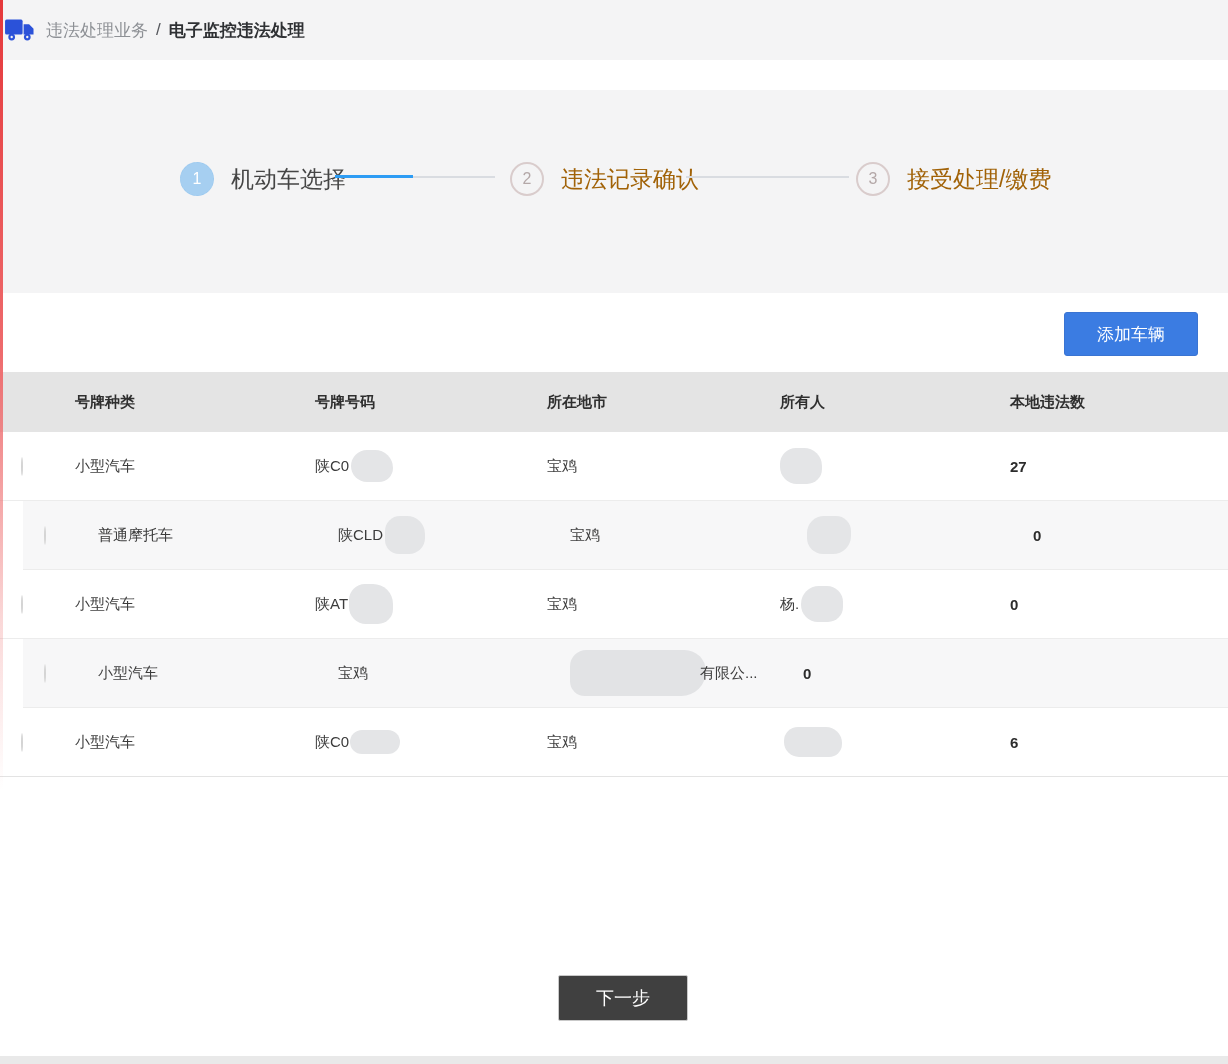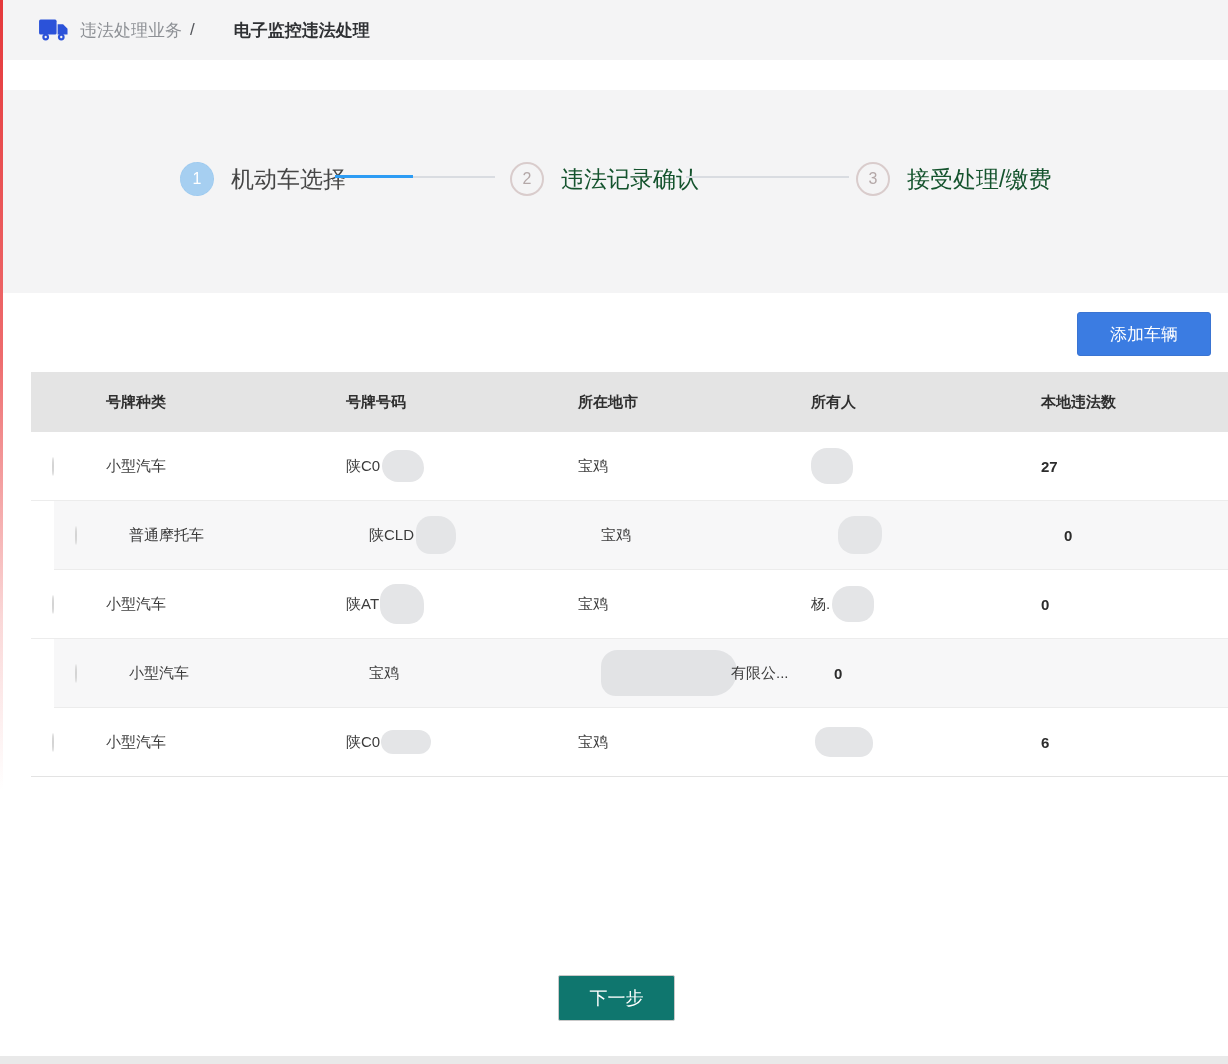--- a/index.html
+++ b/index.html
@@ -8,53 +8,53 @@
     position:relative; width:1228px; height:1064px; overflow:hidden;
     background:#fff; font-family:"Liberation Sans","DejaVu Sans",sans-serif;
   }
   .red-accent-line {
     position:absolute; left:0; top:0; width:3px; height:790px; z-index:20;
     background:linear-gradient(180deg,#e5383b 0%,#ee6b6d 45%,rgba(241,140,140,0.35) 78%,rgba(241,140,140,0) 100%);
   }
   
   .topbar {
     height:60px; background:#f4f4f5; display:flex; align-items:center;
-    padding-left:38px; font-size:17px;
+    padding-left:4px; font-size:17px;
   }
   .truck-wrap { width:32px; height:26px; margin-right:10px; display:flex; align-items:center; }
   .crumb-section { color:#8d9095; }
   .crumb-sep { color:#55575c; margin:0 8px; }
-  .crumb-current { color:#2f3134; font-weight:bold;margin-left:31px; }
+  .crumb-current { color:#2f3134; font-weight:bold; }
   .white-gap { height:30px; background:#fff; }
   
   .stepper { position:relative; height:203px; background:#f4f4f5; }
   .step-group { position:absolute; top:72px; display:flex; align-items:center; height:34px; }
   .step-1 { left:180px; } .step-2 { left:510px; } .step-3 { left:856px; }
   .step-circle {
     width:34px; height:34px; border-radius:50%; display:flex; align-items:center;
     justify-content:center; font-size:16px; flex:0 0 auto;
   }
   .step-circle.active { background:#a6cff1; color:#fff; border:1px dashed #9cc9ef; }
   .step-circle.pending { background:transparent; border:2px solid #d9cccc; color:#b4a8a8; }
   .step-label { margin-left:17px; font-size:23px; white-space:nowrap; }
   .step-label.active { color:#454545; }
-  .step-label.pending { color:#14532d; }
+  .step-label.pending { color:#a16207; }
   .conn { position:absolute; }
   .conn-blue { left:335px; top:85px; width:78px; height:3px; background:#2d9cf4; }
   .conn-gray-1 { left:413px; top:86px; width:82px; height:2px; background:#d9dce1; }
   .conn-gray-2 { left:686px; top:86px; width:163px; height:2px; background:#d9dce1; }
   
   .toolbar { position:relative; height:79px; background:#fff; }
   .add-vehicle-btn {
-    position:absolute; top:19px; right:17px; width:134px; height:44px;
+    position:absolute; top:19px; right:30px; width:134px; height:44px;
     background:#3b7ce2; color:#fff; font-size:17px; border:1px solid #3a74d2;
     border-radius:3px; cursor:pointer; font-family:inherit;
   }
   
-  .vehicle-table { width:100%;padding-left:31px; }
+  .vehicle-table { width:100%; }
   .t-head, .t-row {
     display:grid; grid-template-columns:75px 240px 232px 233px 230px auto;
     align-items:center;
   }
   .t-head { height:60px; background:#e4e4e4; font-weight:bold; font-size:15px; color:#2f2f2f; }
   .t-row { height:69px; background:#fff; border-bottom:1px solid #ececec; font-size:15px; color:#3c3c3c; }
   .t-row.alt { background:#f7f7f8;margin-left:23px; }
   .t-row:last-of-type { border-bottom:1px solid #e3e3e3; }
   .radio {
     width:20px; height:20px; margin-left:21px; border:1px solid #d4d4d4;
@@ -70,22 +70,22 @@
   .blur.o1 { width:42px; height:36px; border-radius:16px 18px 15px 17px; }
   .blur.o2 { width:44px; height:38px; border-radius:17px 15px 18px 16px; margin-left:4px; }
   .blur.o3 { width:42px; height:36px; border-radius:18px 16px 15px 17px; margin-left:2px; }
   .blur.o4 { width:136px; height:46px; border-radius:20px 26px 30px 18px; background:#e2e3e5; }
   .blur.o5 { width:58px; height:30px; border-radius:14px 16px 13px 15px; margin-left:4px; }
   .owner-suffix { margin-left:-6px; color:#3c3c3c; }
   .count { font-weight:600; color:#2c2c2c; }
   
   .footer { position:relative; height:279px; background:#fff; }
   .next-btn {
-    position:absolute; left:558px; top:198px; width:117px; height:46px;
-    background:#0f766e; color:#fff; font-size:18px; border:1px solid #c9c9c9;
+    position:absolute; left:558px; top:198px; width:130px; height:46px;
+    background:#404040; color:#fff; font-size:18px; border:1px solid #c9c9c9;
     border-radius:2px; cursor:pointer; font-family:inherit;
   }
   .bottom-strip { position:absolute; left:0; bottom:0; width:100%; height:8px; background:#e9e9e9; }
 </style>
 </head>
 <body>
 
 <div class="page">
   <div class="red-accent-line"></div>
 

